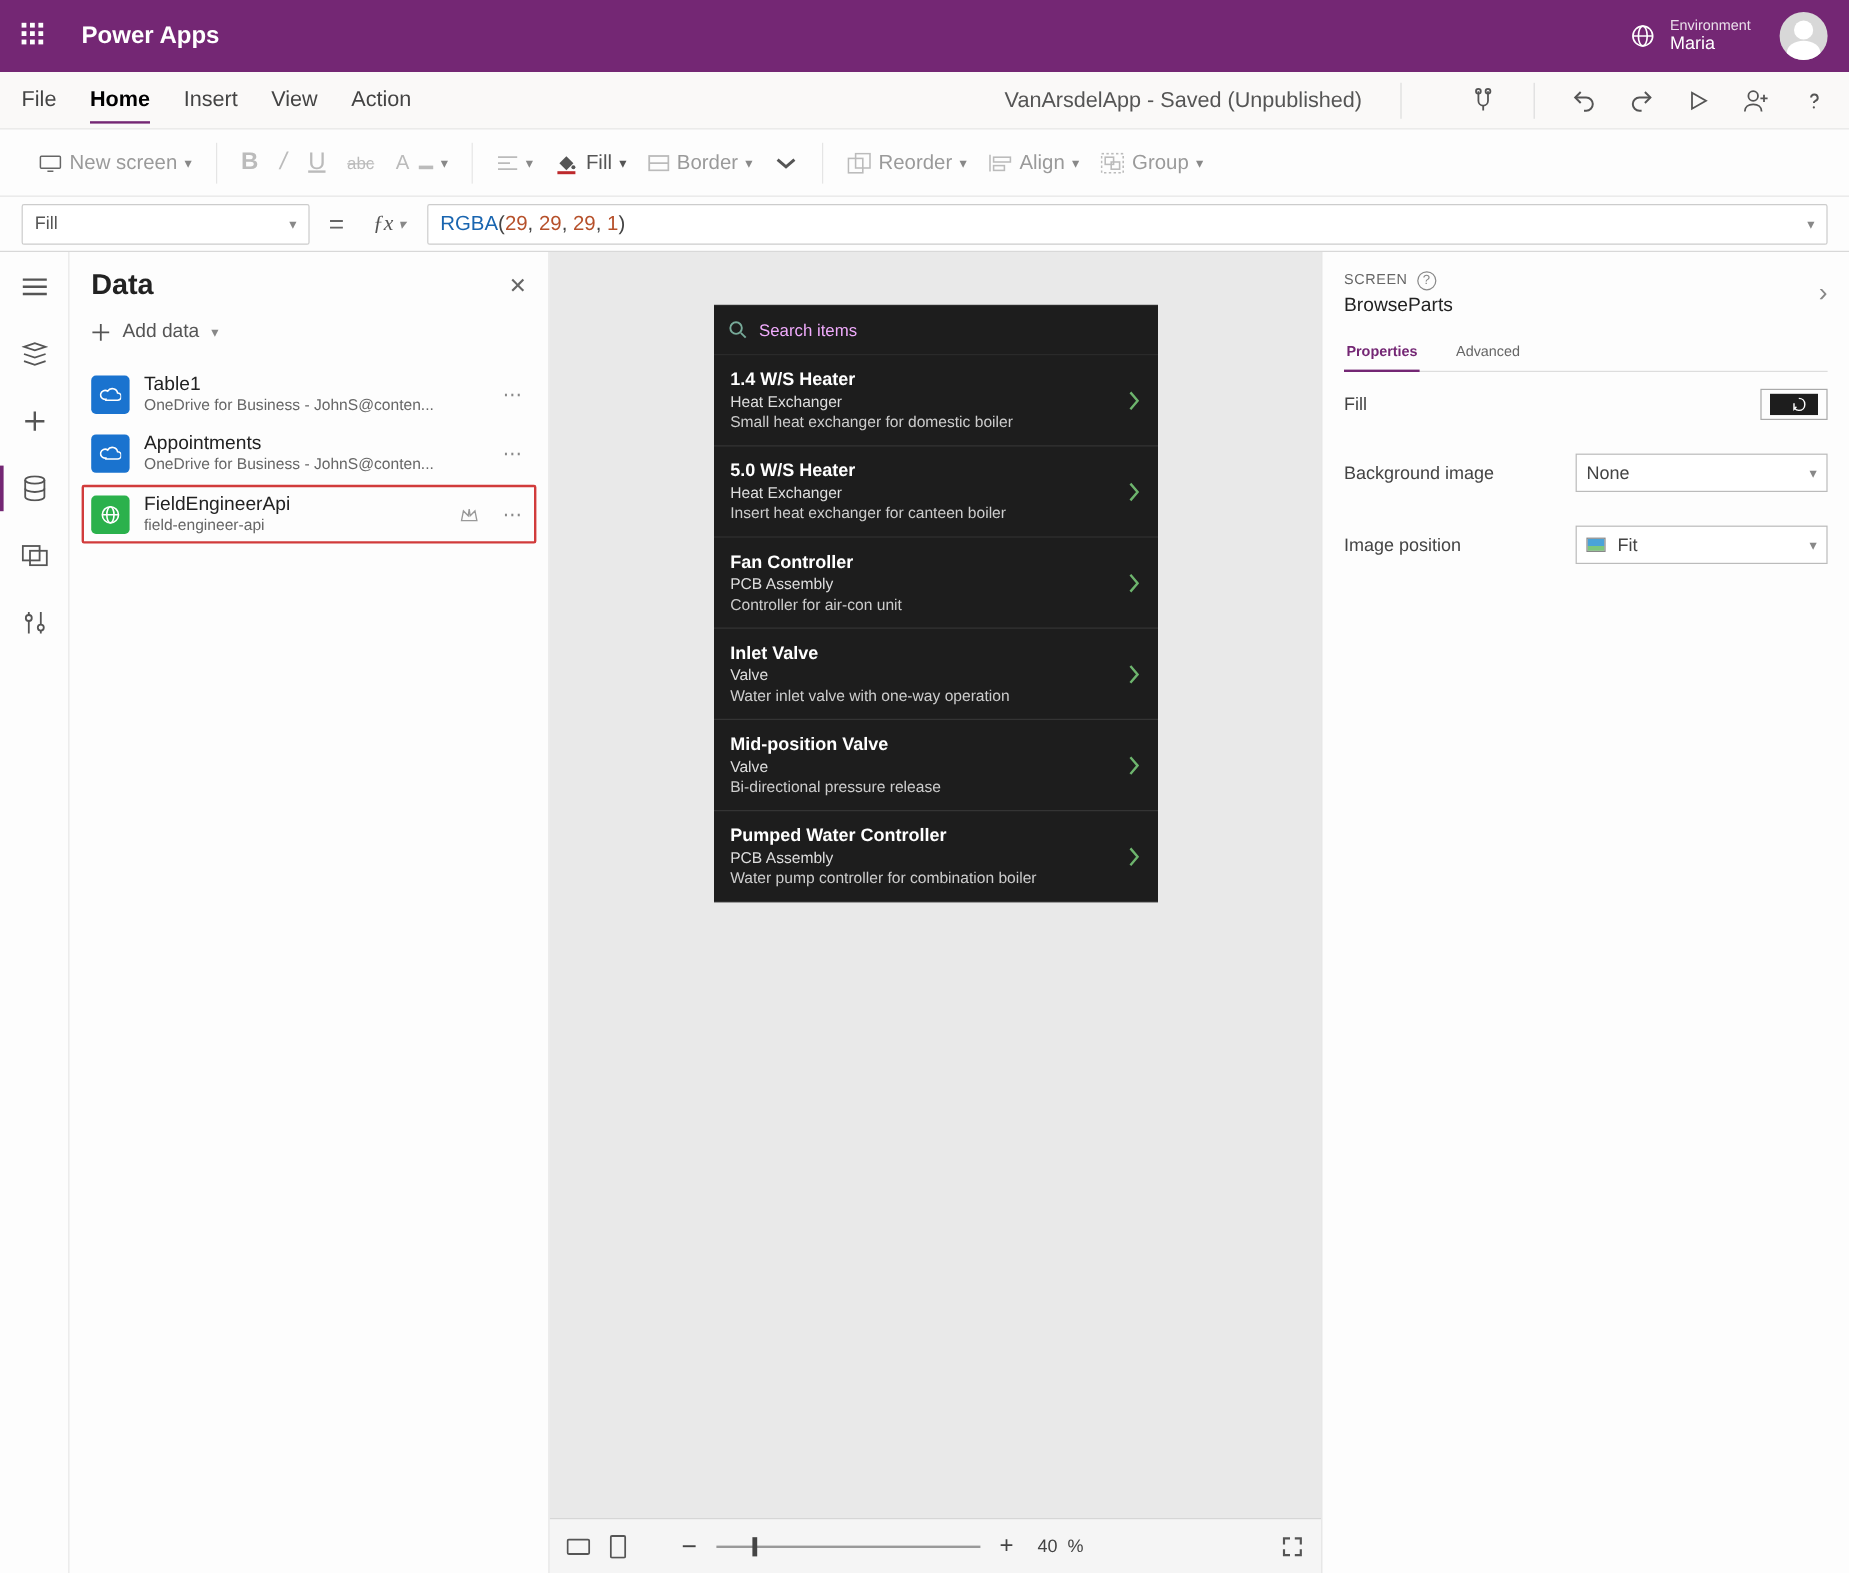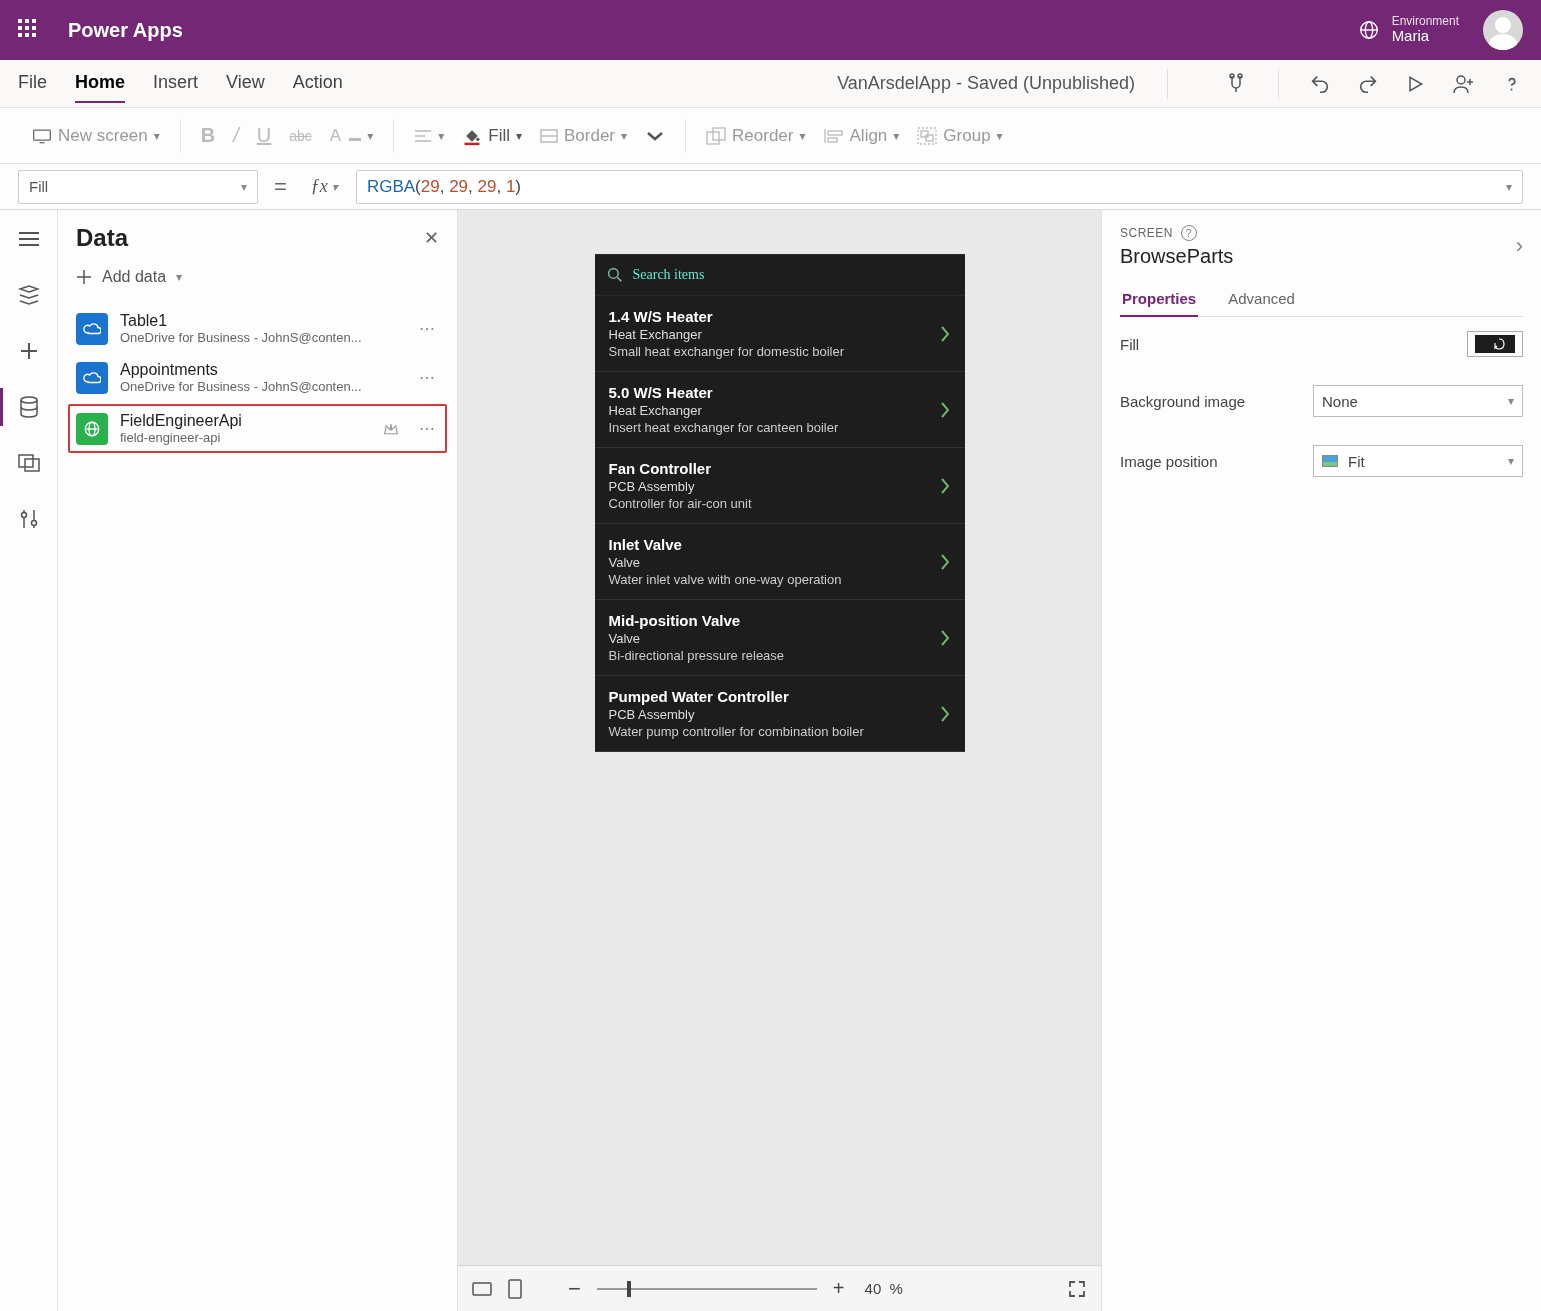--- a/index.html
+++ b/index.html
@@ -92,23 +92,23 @@
   .canvas-foot { height:46px; border-top:1px solid #d6d6d6; background:#f5f5f5; display:flex; align-items:center; padding: 0 14px; gap:16px; color:#444;}
   .slider { width:220px; height:2px; background:#999; position:relative;}
   .slider::before{content:"";position:absolute;top:-7px;left:30px;width:4px;height:16px;background:#444;}
   .canvas-foot .zoom { font-size:15px; margin-left:4px;}
   
   
   .props { width:440px; border-left:1px solid #e1e1e1; background:#fdfdfd; padding: 14px 18px;}
   .props-top { display:flex; justify-content:space-between; align-items:center;}
   .props small { font-size:12px; color:#666; letter-spacing:.5px;}
   .help-circ { display:inline-flex; width:16px;height:16px;border-radius:50%;border:1px solid #888;align-items:center;justify-content:center;font-size:11px;color:#888; margin-left:4px;}
-  .props h3 { font-size:20px; font-weight:400; color:#222; margin-top:4px;}
+  .props h3 { font-size:16px; font-weight:400; color:#222; margin-top:4px;}
   .props-tabs { display:flex; gap:28px; margin-top:14px; border-bottom:1px solid #ddd;}
-  .props-tabs .ptab { padding: 8px 2px; font-size:15px; color:#666; cursor:pointer;}
+  .props-tabs .ptab { padding: 8px 2px; font-size:12px; color:#666; cursor:pointer;}
   .props-tabs .ptab.active { color:#742774; font-weight:600; border-bottom:2px solid #742774; margin-bottom:-1px;}
   .prop-row { display:flex; align-items:center; justify-content:space-between; padding: 14px 0; font-size:15px; color:#444;}
   .swatch { width:56px; height:26px; border:1px solid #aaa; display:flex; align-items:center; justify-content:center;}
   .select-box { width:210px; height:32px; border:1px solid #bbb; display:flex; align-items:center; justify-content:space-between; padding:0 8px; background:#fff; font-size:15px; color:#444;}
   .sel-icon { width:16px;height:12px; background:linear-gradient(#4aa3d8 0 60%, #7cc77c 60%); border:1px solid #888; margin-right:4px;}
   
   svg { display:block; }
 </style>
 </head>
 <body>
@@ -380,21 +380,21 @@
   </div>
 
   <div class="canvas-wrap">
     <div class="canvas-body">
       <div class="phone">
         <div class="phone-search">
           <svg width="16" height="16" viewBox="0 0 20 20" stroke="#7a9" stroke-width="2" fill="none">
               <circle cx="8" cy="8" r="6"></circle>
               <path d="M13 13l5 5"></path>
             </svg>
-          <span style="color:#5eead4;font-family:Liberation Serif, serif;">Search items</span>
+          <span style="color:#f0abfc;">Search items</span>
         </div>
         <div id="parts-list">
             <div class="part">
               <div class="txt">
                 <div class="p1">1.4 W/S Heater</div>
                 <div class="p2">Heat Exchanger</div>
                 <div class="p3">Small heat exchanger for domestic boiler</div>
               </div>
               <span class="chev-r">
                 <svg width="12" height="20" viewBox="0 0 12 20" stroke="#6db46d" stroke-width="2" fill="none">

